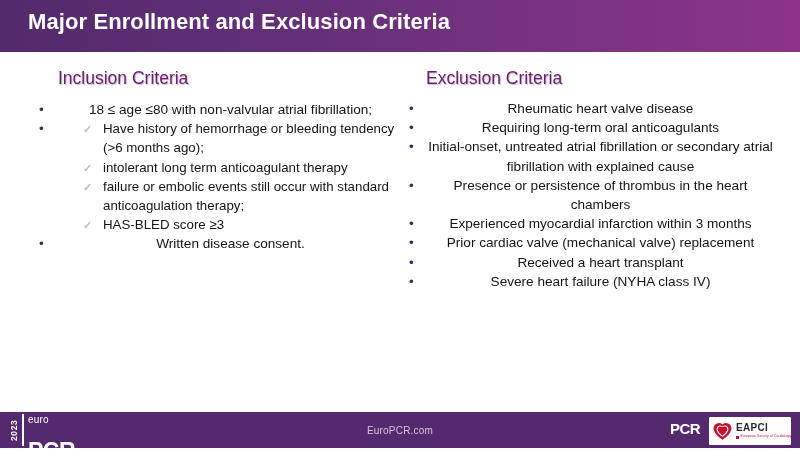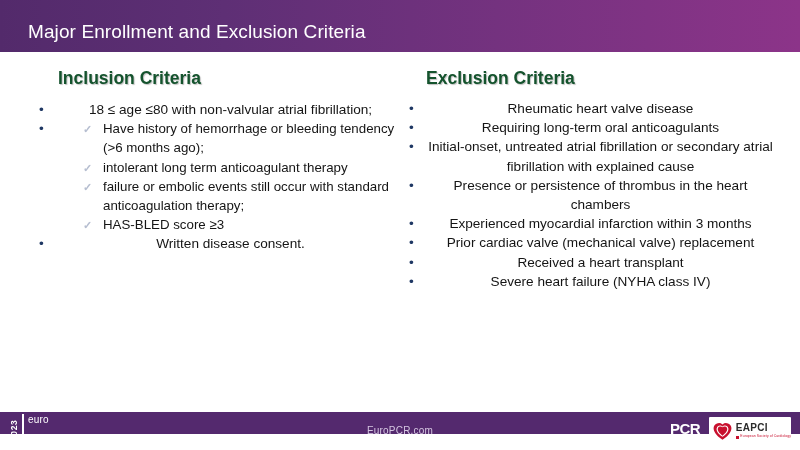--- a/index.html
+++ b/index.html
@@ -24,23 +24,23 @@
   .header {
     position: absolute;
     left: 0; top: 0;
     width: 800px;
     height: 52px;
     background: linear-gradient(90deg, #532a6b 0%, #5e2f75 28%, #74327f 62%, #8c3489 100%);
   }
   .header-title {
     position: absolute;
     left: 28px;
-    top: 21px;
-    font-size: 19px;
-    font-weight: normal;
+    top: 9px;
+    font-size: 22px;
+    font-weight: bold;
     color: #ffffff;
     letter-spacing: 0.1px;
     white-space: nowrap;
   }
 
   
   .body-area {
     position: absolute;
     left: 0;
     top: 52px;
@@ -49,22 +49,22 @@
   }
   .col {
     position: absolute;
     top: 0;
   }
   .col-left  { left: 22px;  width: 382px; }
   .col-right { left: 404px; width: 370px; }
 
   .col-heading {
     font-size: 17.5px;
-    font-weight: bold;
-    color: #14532d;
+    font-weight: normal;
+    color: #701a75;
     text-shadow: 1px 1px 1px rgba(140,140,140,0.55);
     margin: 0;
     padding: 0;
     white-space: nowrap;
   }
   .col-left .col-heading  { margin-left: 36px; margin-top: 16px; }
   .col-right .col-heading { margin-left: 22px; margin-top: 16px; }
 
   ul.blist {
     list-style: none;
@@ -116,21 +116,21 @@
   li.subbullet > .btext { display: block; }
 
   sub { font-size: 0.72em; vertical-align: -0.22em; }
 
   
   .footer {
     position: absolute;
     left: 0;
     top: 412px;
     width: 800px;
-    height: 22px;
+    height: 36px;
     background: #54296e;
   }
   .footer-url {
     position: absolute;
     left: 0;
     top: 13px;
     width: 800px;
     text-align: center;
     font-size: 10px;
     color: #d6c7e2;
@@ -197,21 +197,20 @@
     left: 709px;
     top: 417px;
     width: 82px;
     height: 28px;
     background: #ffffff;
     border-radius: 1px;
     display: flex;
     align-items: center;
     padding-left: 4px;
     box-sizing: border-box;
-    justify-content: flex-end;
   }
   .eapci-heart { width: 19px; height: 19px; flex: none; }
   .eapci-text { margin-left: 4px; line-height: 1; }
   .eapci-name {
     font-size: 10px;
     font-weight: bold;
     color: #2b2b2b;
     letter-spacing: 0.3px;
   }
   .eapci-sub {

